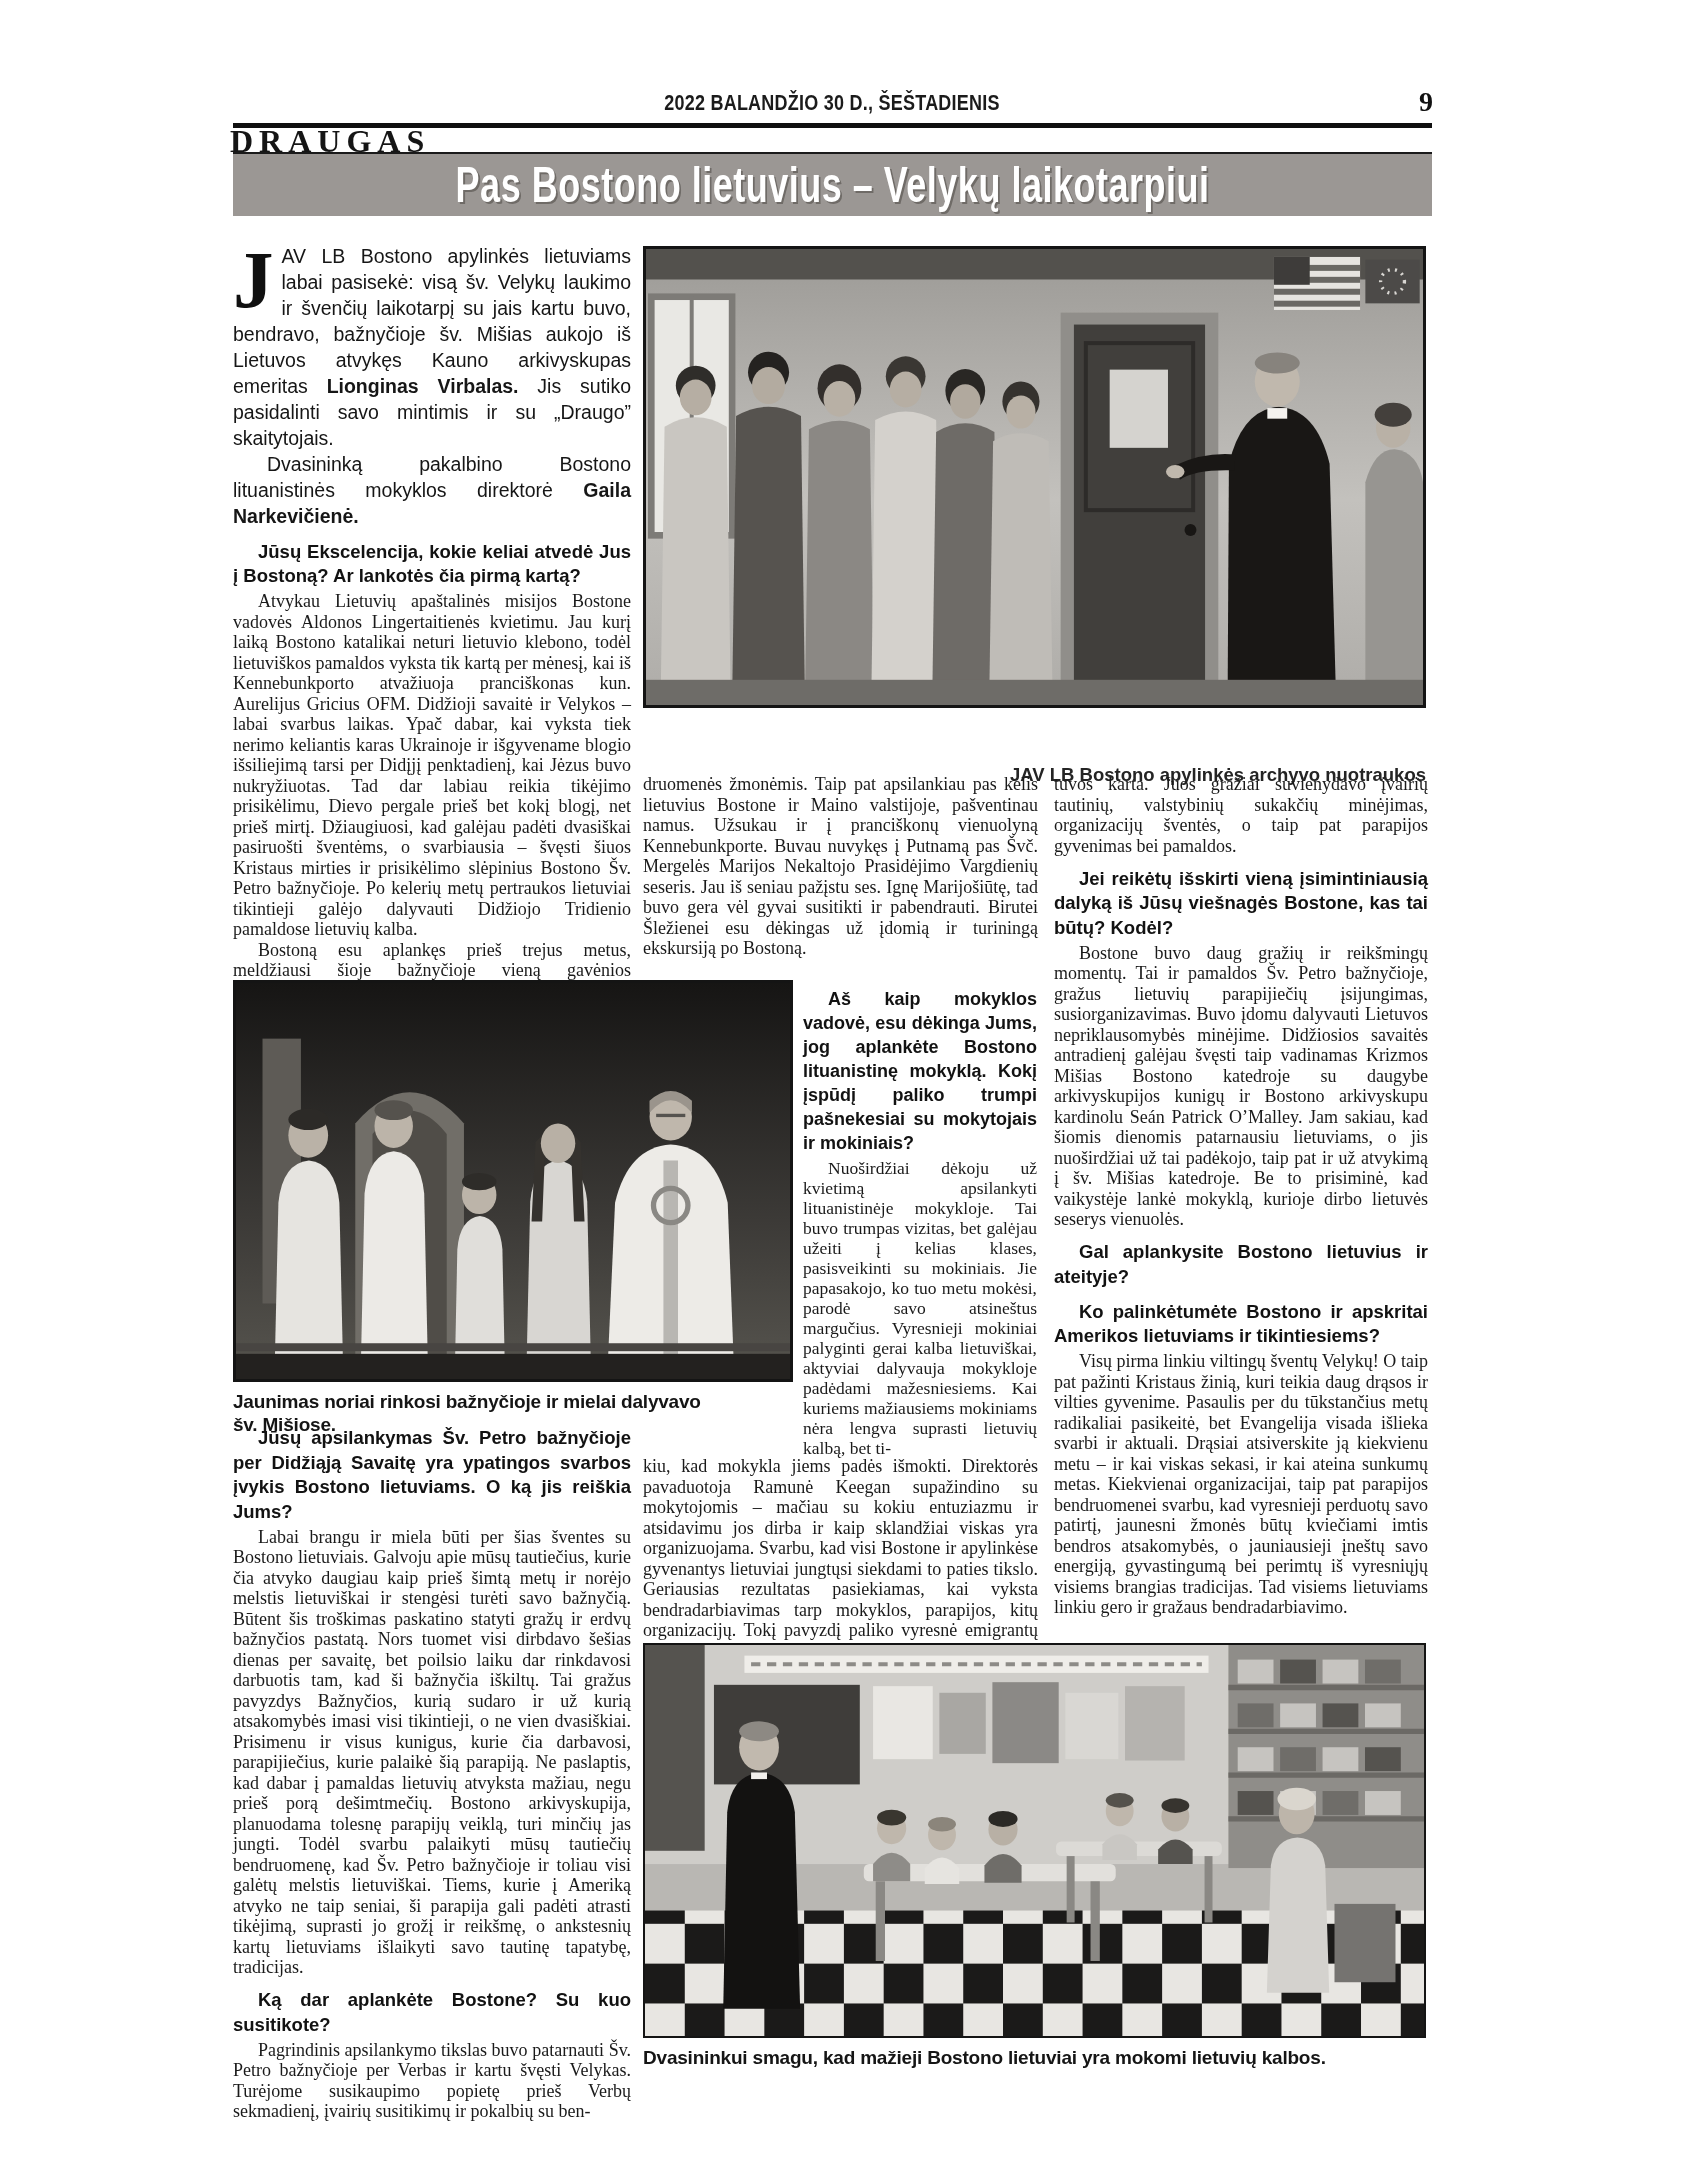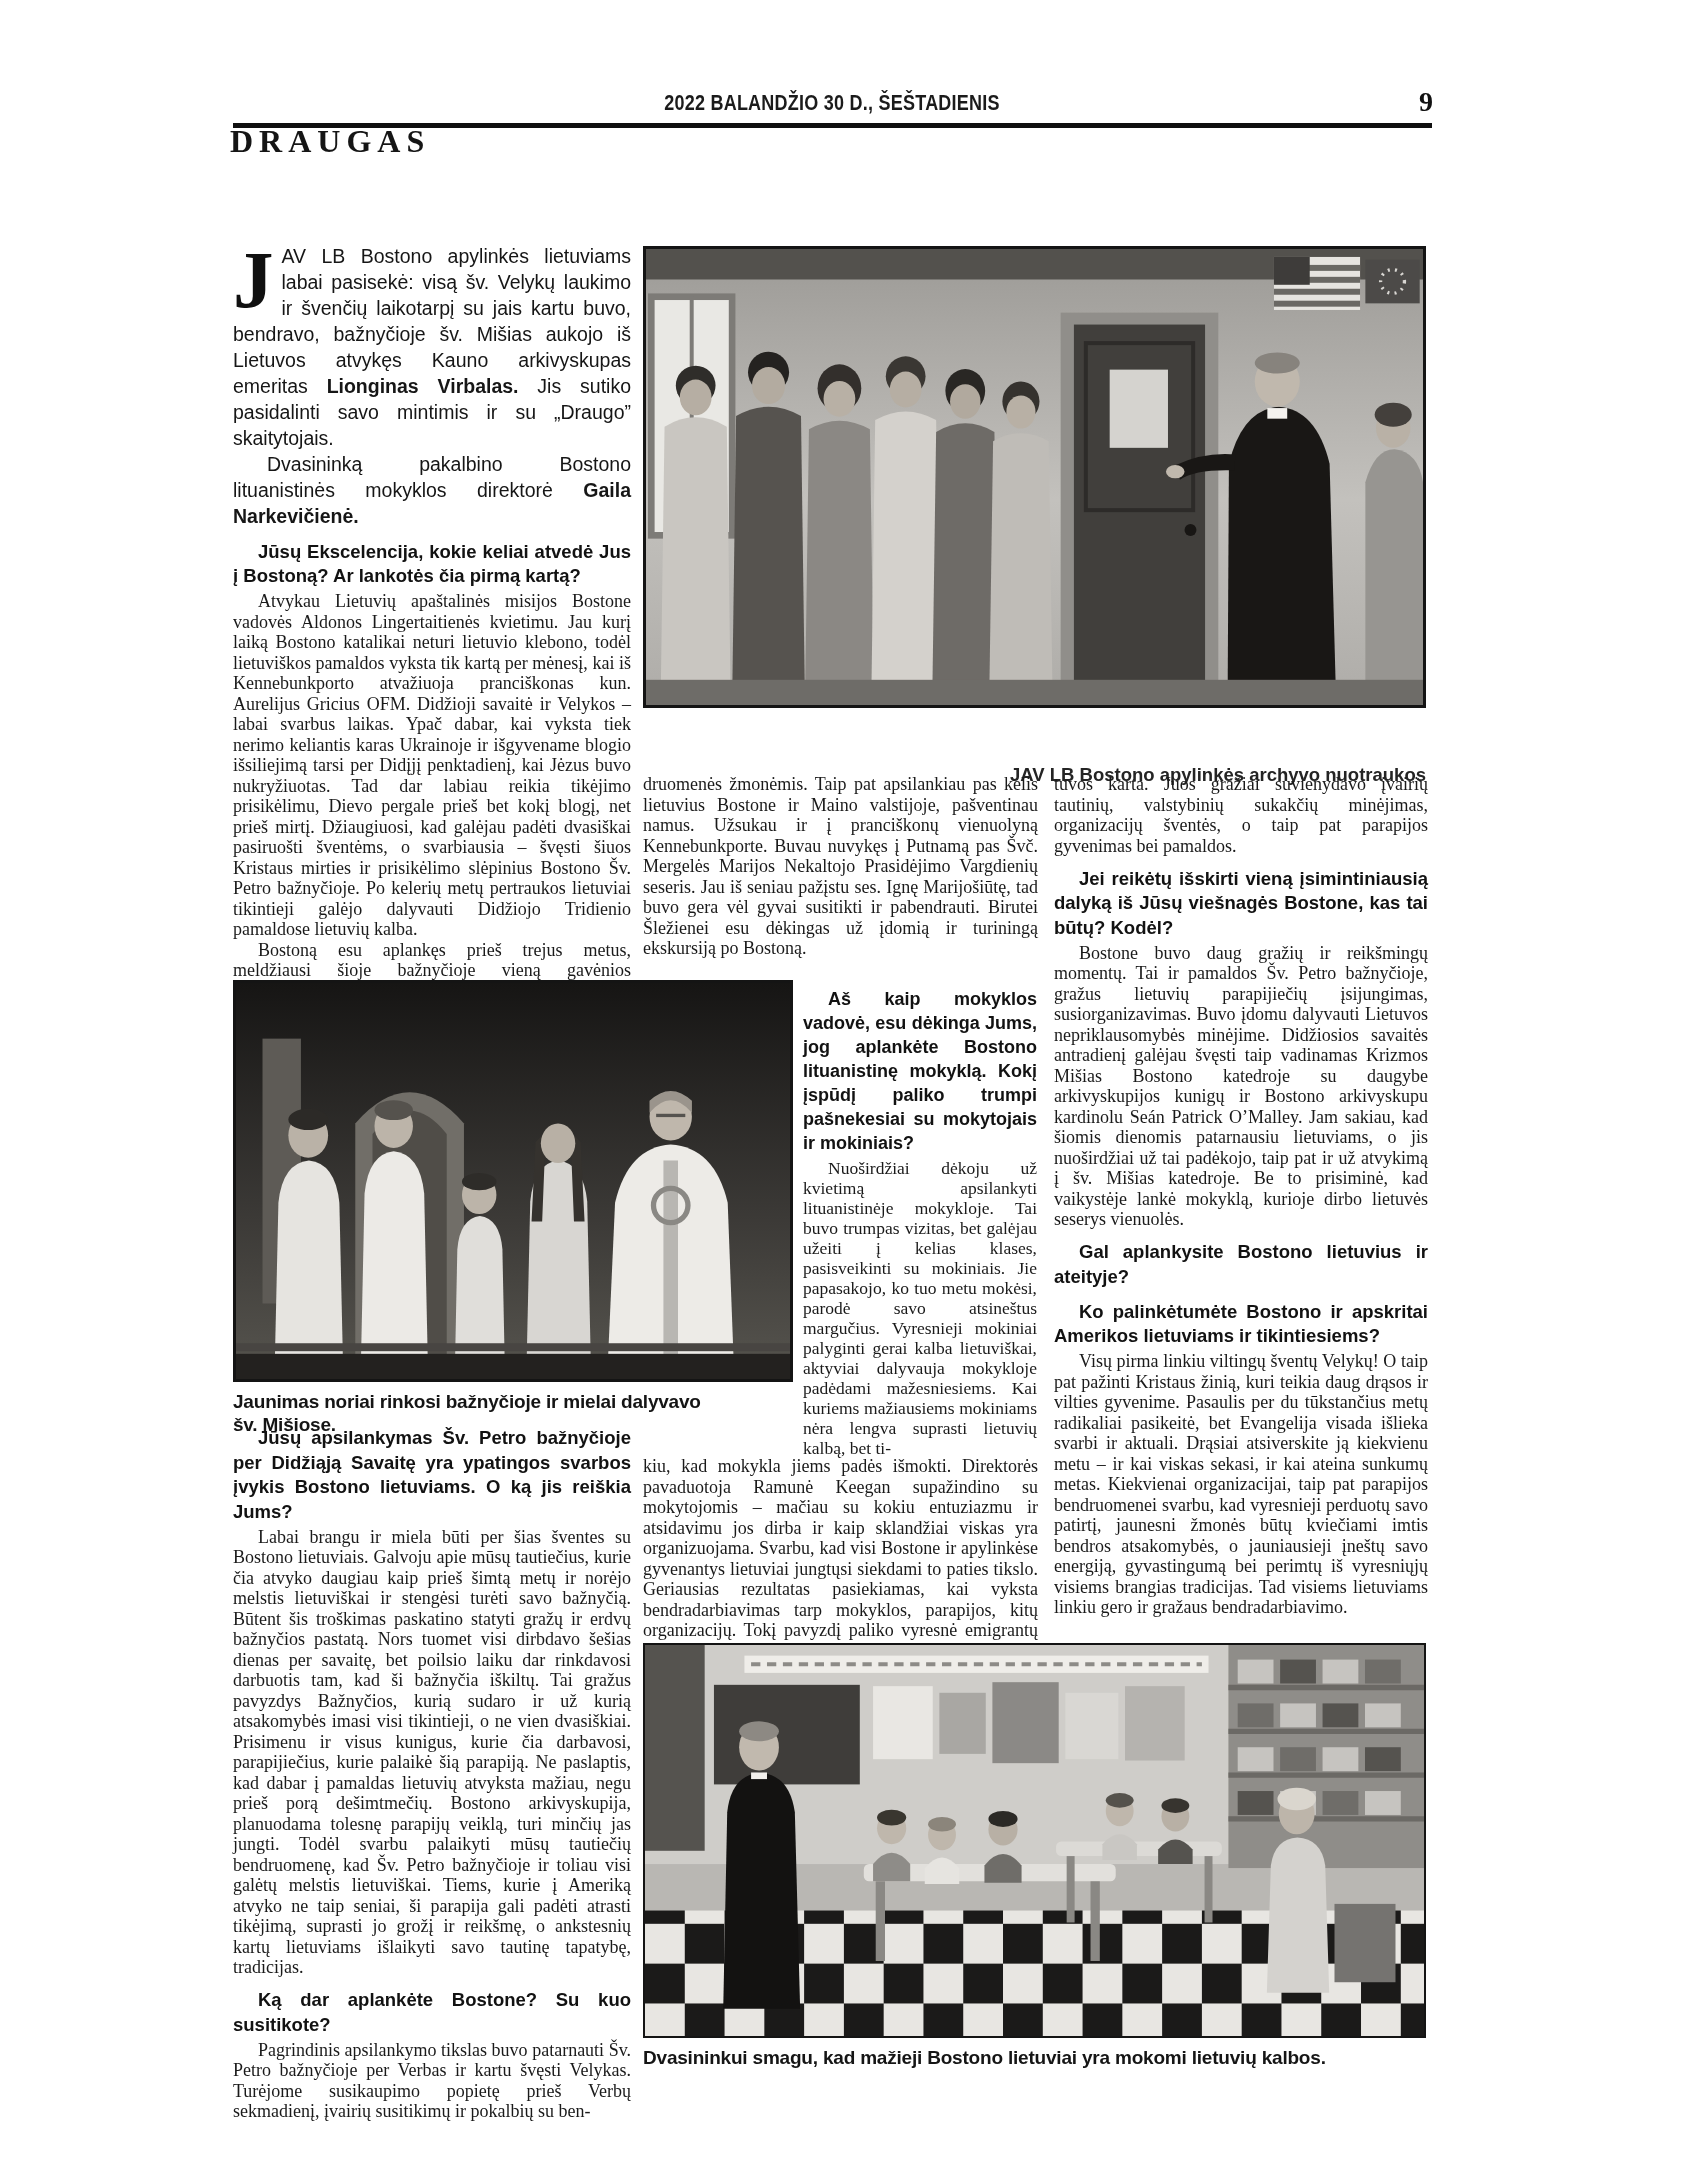--- a/index.html
+++ b/index.html
@@ -76,20 +76,23 @@
 </head>
 <body>
 
 <div class="page">
 
   <div class="abs masthead">DRAUGAS</div>
   <div class="abs issue-date"><span>2022 BALANDŽIO 30 D., ŠEŠTADIENIS</span></div>
   <div class="abs page-number">9</div>
   <div class="abs header-rule"></div>
 
+  <div class="abs banner">
+    <div class="banner-title">Pas Bostono lietuvius – Velykų laikotarpiui</div>
+  </div>
 
   <div class="abs" style="left:233px; top:243px; width:398px;">
     <div class="intro">
       <p>
         <span class="dropcap">J</span><span>AV LB Bostono apylinkės lietuviams labai pasisekė: visą šv. Velykų laukimo ir švenčių laikotarpį su jais kartu buvo, bendravo, bažnyčioje šv. Mišias aukojo iš Lietuvos atvykęs Kauno arkivyskupas emeritas </span><b>Lionginas Virbalas.</b><span> Jis sutiko pasidalinti savo mintimis ir su „Draugo” skaitytojais.</span>
       </p>
       <p class="p2">
         <span>Dvasininką pakalbino Bostono lituanistinės mokyklos direktorė </span><b>Gaila Narkevičienė.</b>
       </p>
     </div>

